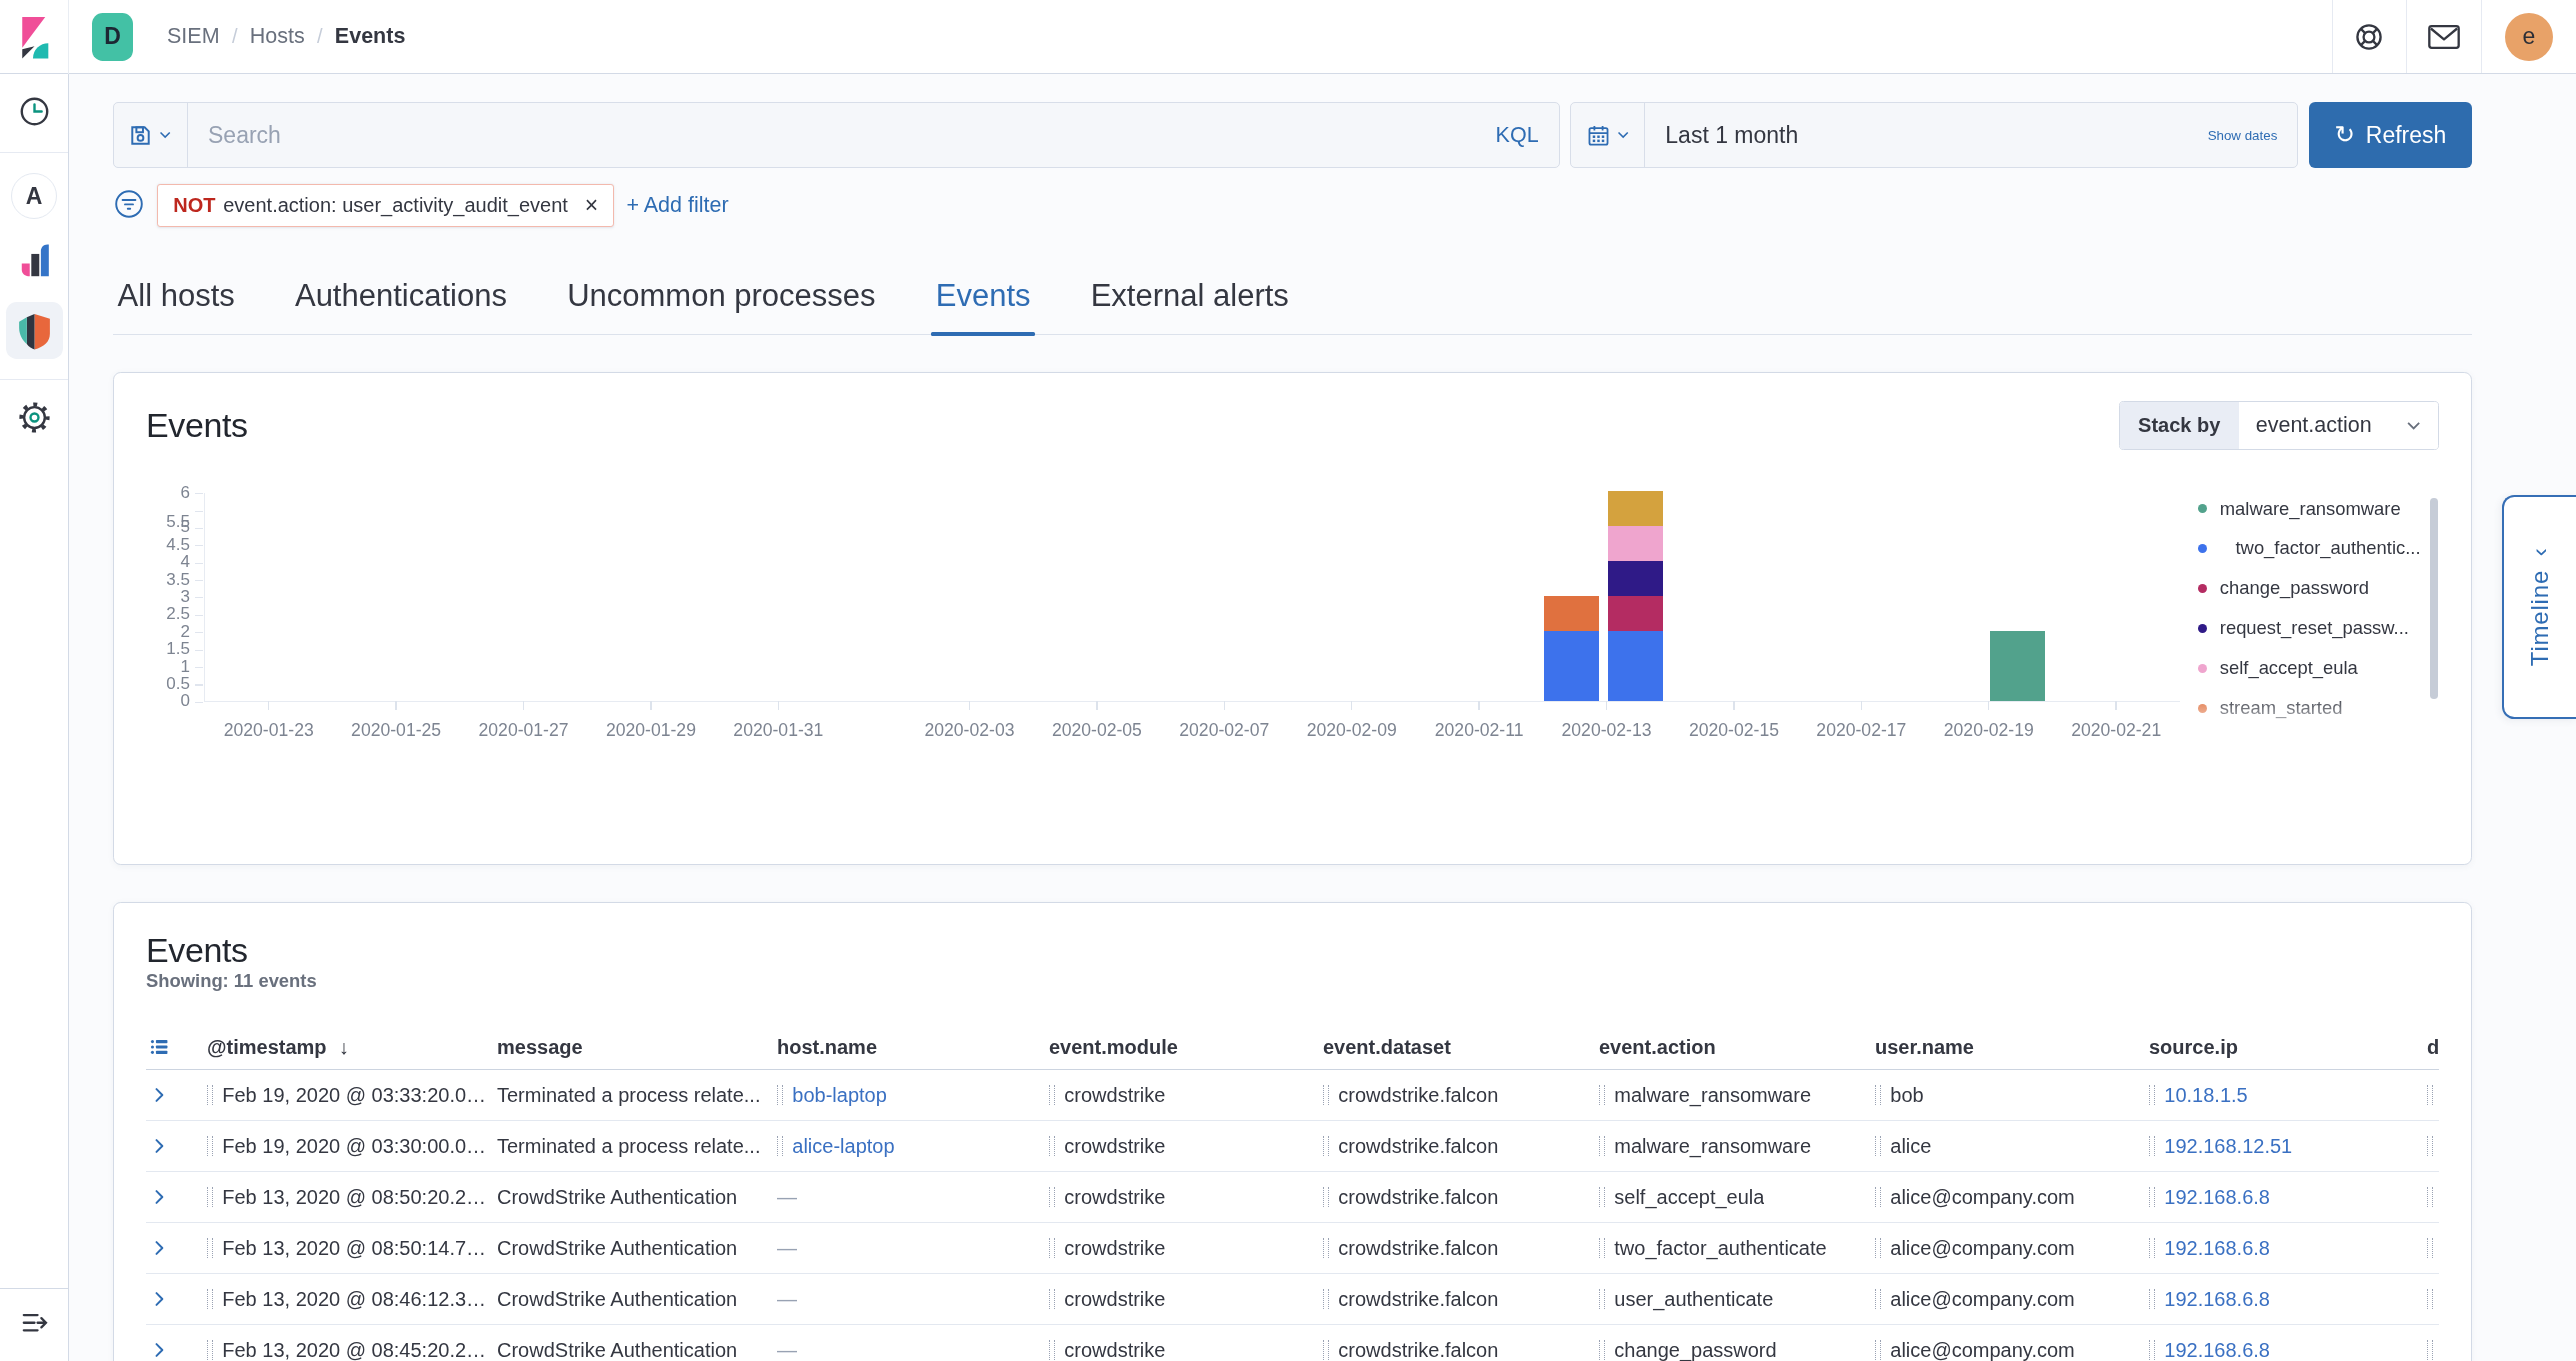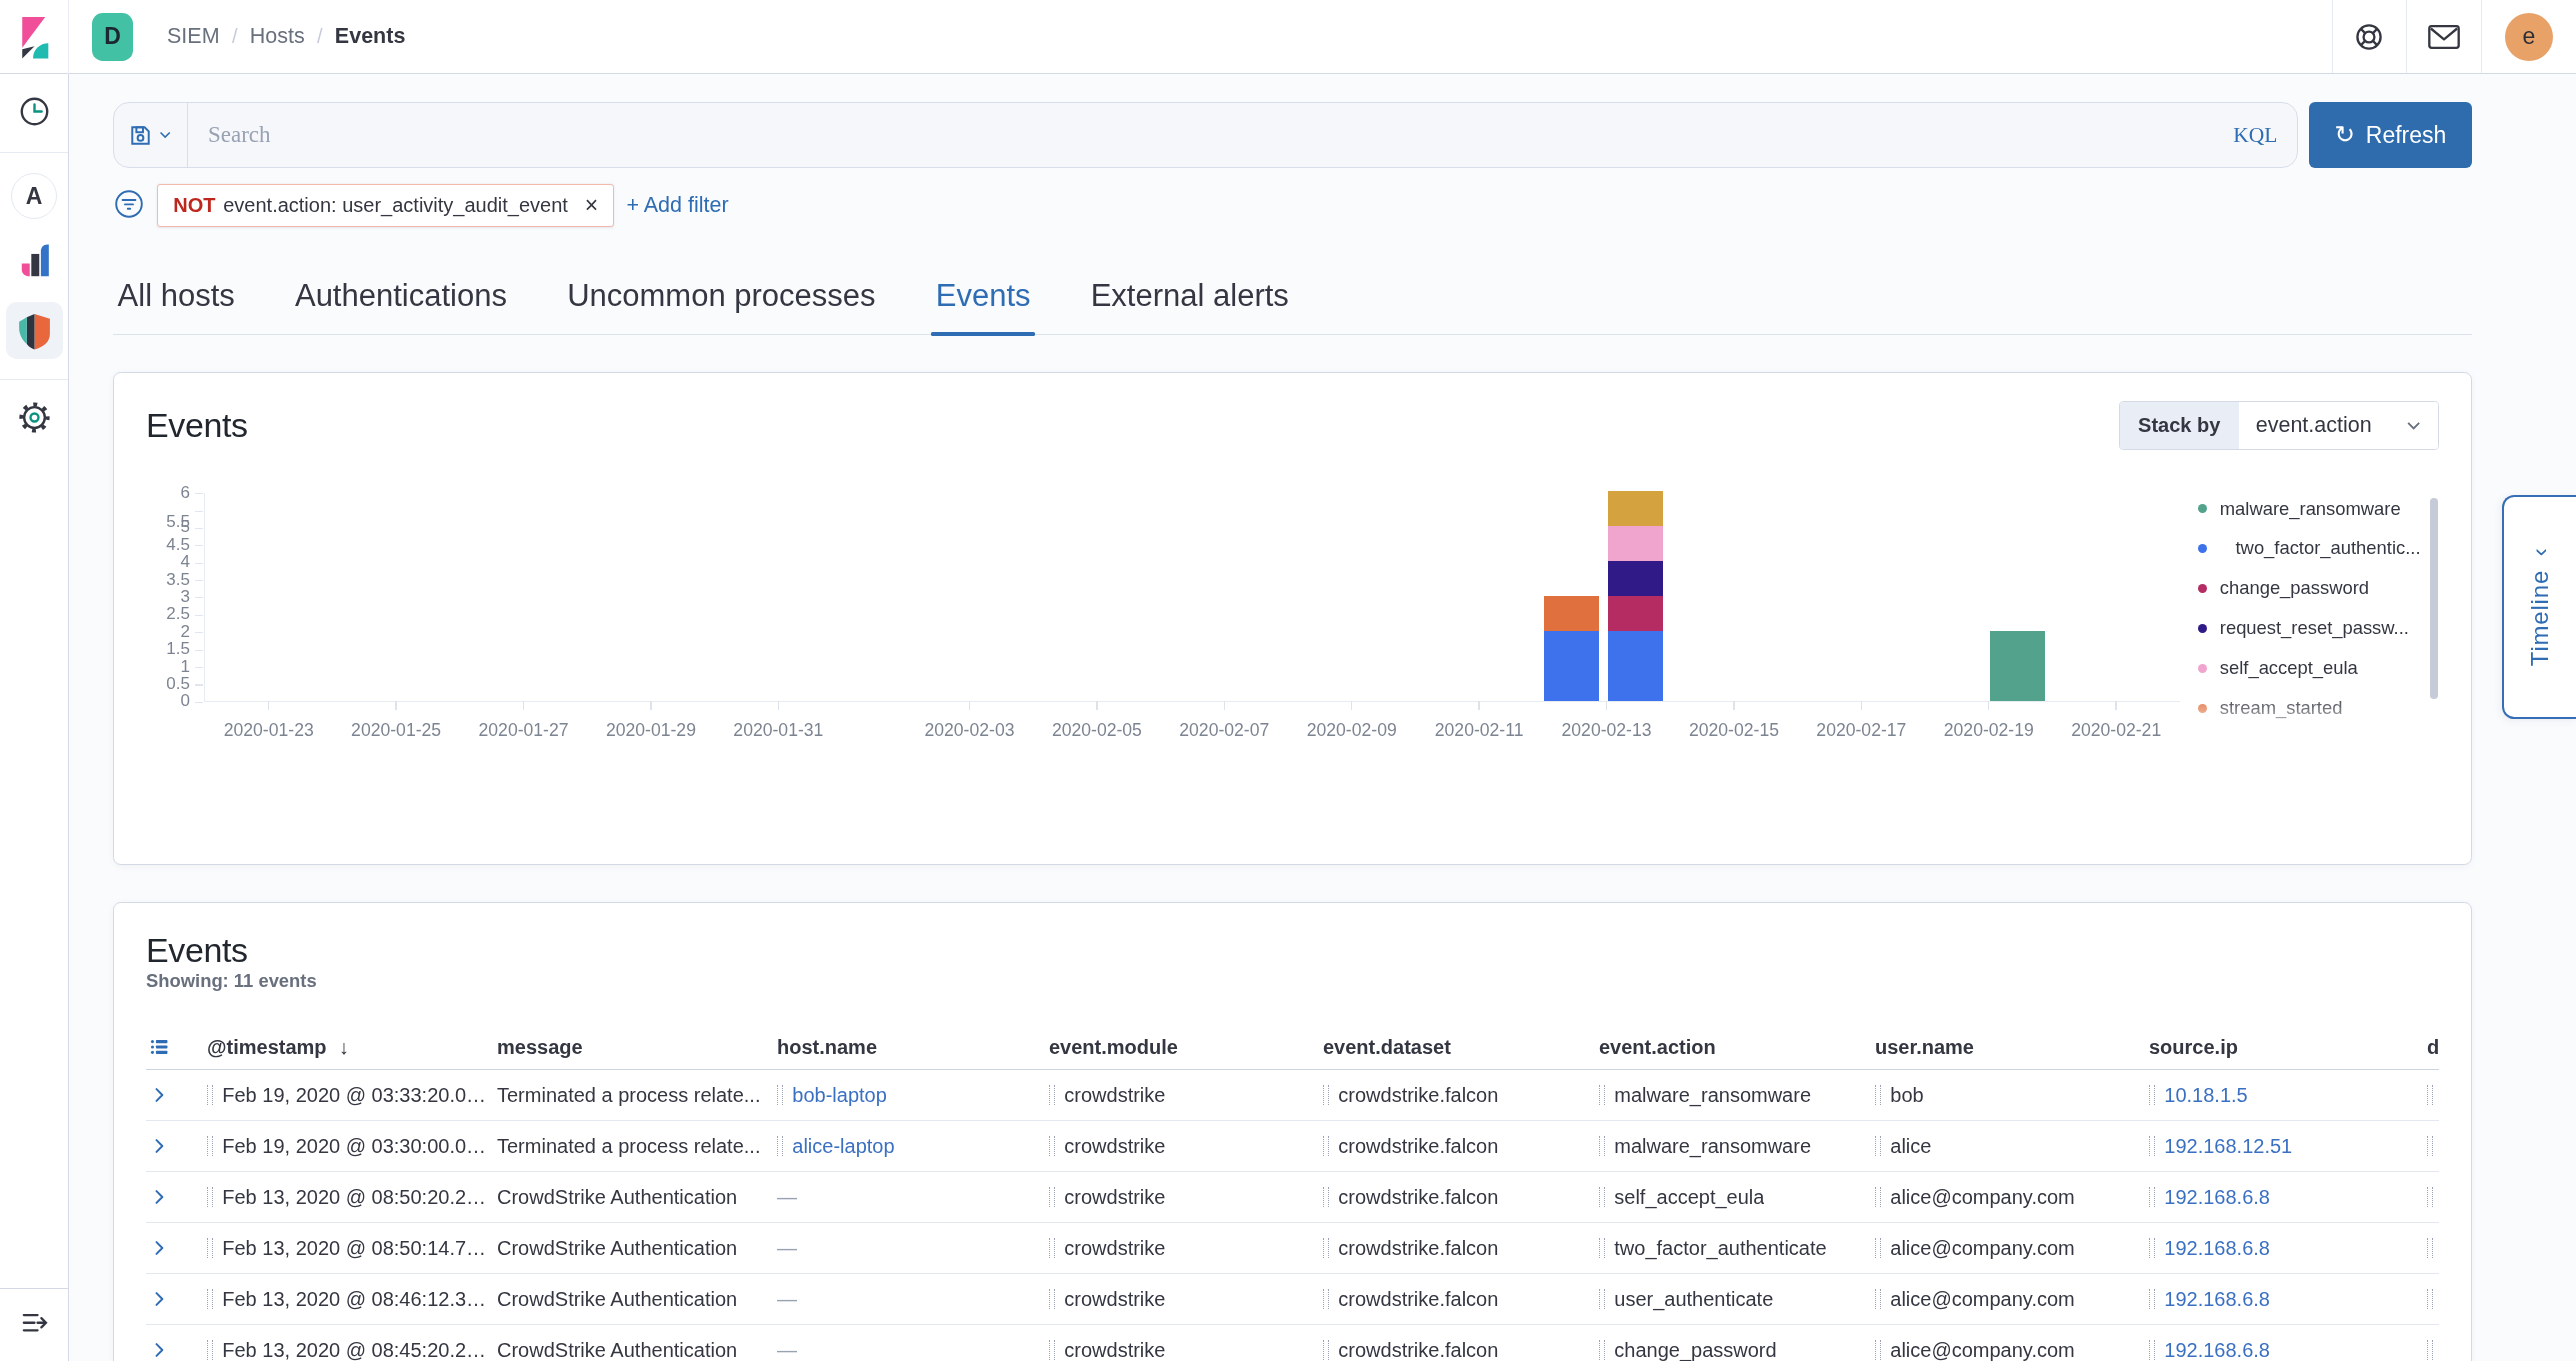--- a/index.html
+++ b/index.html
@@ -30,21 +30,21 @@
   .side-group + .side-group{border-top:0.8px solid #e6eaf2;}
   .a-circle{width:46px; height:46px; border-radius:50%; border:1.5px solid #e4e9f1; display:flex; align-items:center; justify-content:center; font-size:23px; font-weight:600; color:var(--text); background:#fff;}
   .app-tile{width:57px; height:57px; border-radius:10.7px; display:flex; align-items:center; justify-content:center;}
   .app-tile.selected{background:#eff2f7;}
   .side-bottom{margin-top:auto; width:100%; border-top:0.8px solid var(--border); padding:20px 0; display:flex; justify-content:center;}
 
   
   .main{position:absolute; top:74px; left:69px; right:0; bottom:0; padding:28px 104px 0 44px; overflow:hidden;}
 
   .query-row{display:flex; gap:10.7px; height:66px; align-items:stretch;}
-  .control-group{display:flex; background:var(--ctrlbg); border:0.8px solid #d8dee9; border-radius:16px; overflow:hidden;font-family:Liberation Serif, serif;}
+  .control-group{display:flex; background:var(--ctrlbg); border:0.8px solid #d8dee9; border-radius:5px; overflow:hidden;}
   .querybar{flex:1;}
   .icon-btn-cell{width:74px; display:flex; align-items:center; justify-content:center; gap:7px; border-right:0.8px solid #d8dee9; flex:none;}
   .search-field{flex:1; display:flex; align-items:center; padding:0 20px; font-size:23px;}
   .placeholder{color:var(--faint);}
   .kql{margin-left:auto; color:var(--primary); font-size:21.5px;text-align:center;}
   .datebar{width:728px; flex:none;}
   .date-display{flex:1; display:flex; align-items:center; padding:0 20px; font-size:23px;}
   .showdates{margin-left:auto; color:var(--primary);}
   .refresh-btn{width:163px; flex:none; background:#2e6cae; border-radius:6.1px; color:#fff; font-size:23px; display:flex; align-items:center; justify-content:center; gap:10.7px;}
   .refresh-glyph{font-size:24.5px; line-height:1;}
@@ -196,20 +196,43 @@
             <rect x="9" y="4" width="8" height="6"></rect>
             <circle cx="14" cy="17" r="3.5"></circle>
         </svg>
         <svg width="12.3" height="7.7" viewBox="0 0 16 10" fill="none" stroke="#2e6cb3" stroke-width="2">
             <path d="M2 2 L8 8 L14 2"></path>
           </svg>
       </button>
       <div class="search-field">
         <span class="placeholder">Search</span>
         <span class="kql">KQL</span>
+      </div>
+    </div>
+    <div class="control-group datebar">
+      <button class="icon-btn-cell">
+        <svg width="23" height="23" viewBox="0 0 28 28" fill="none" stroke="#2e6cb3" stroke-width="2.2">
+          <rect x="3" y="5" width="22" height="20" rx="2"></rect>
+            <path d="M9 2.5 V8 M19 2.5 V8 M3 11 H25"></path>
+          <g fill="#2e6cb3" stroke="none">
+              <rect x="7" y="14" width="3" height="3"></rect>
+              <rect x="12.5" y="14" width="3" height="3"></rect>
+              <rect x="18" y="14" width="3" height="3"></rect>
+              <rect x="7" y="19" width="3" height="3"></rect>
+              <rect x="12.5" y="19" width="3" height="3"></rect>
+              <rect x="18" y="19" width="3" height="3"></rect>
+            </g>
+        </svg>
+        <svg width="12.3" height="7.7" viewBox="0 0 16 10" fill="none" stroke="#2e6cb3" stroke-width="2">
+            <path d="M2 2 L8 8 L14 2"></path>
+          </svg>
+      </button>
+      <div class="date-display">
+        <span>Last 1 month</span>
+        <button class="showdates">Show dates</button>
       </div>
     </div>
     <button class="refresh-btn">
       <span class="refresh-glyph">↻</span>
       <span>Refresh</span>
     </button>
   </div>
 
   <div class="filter-row">
     <button>

